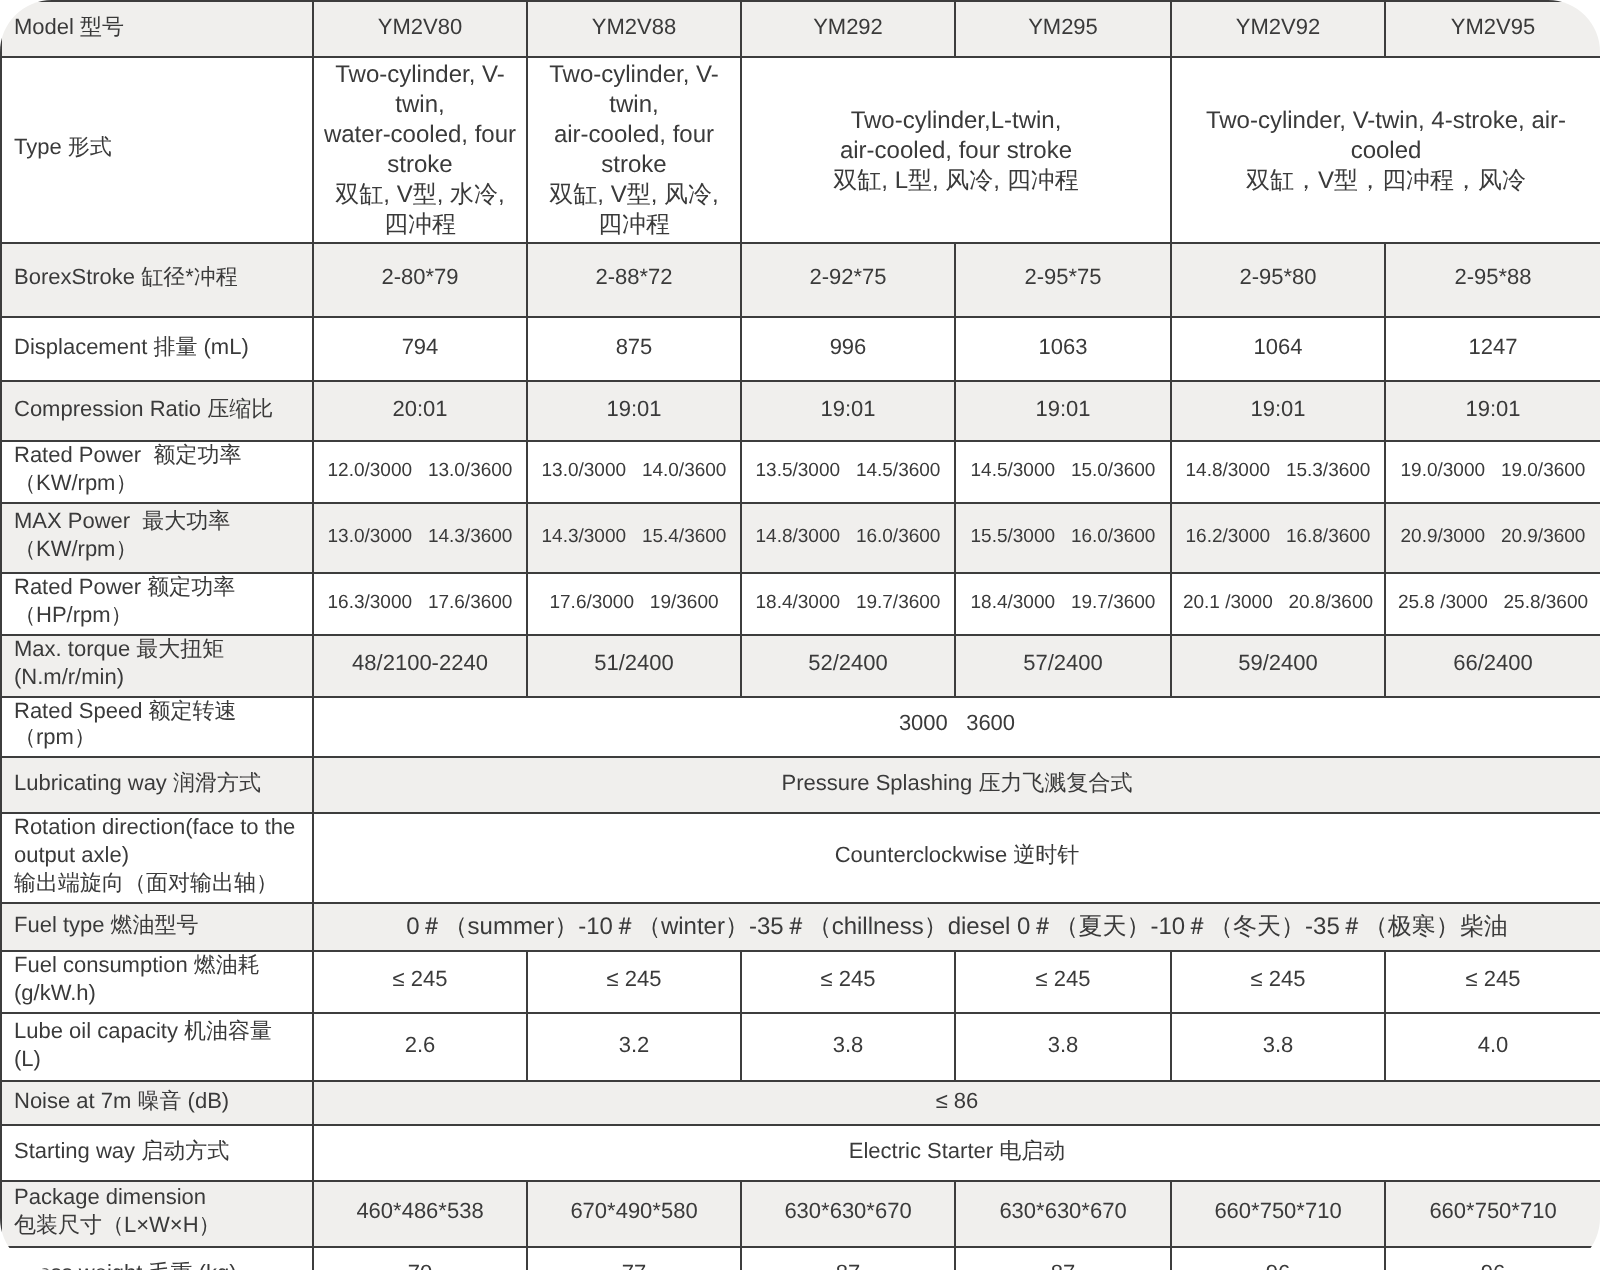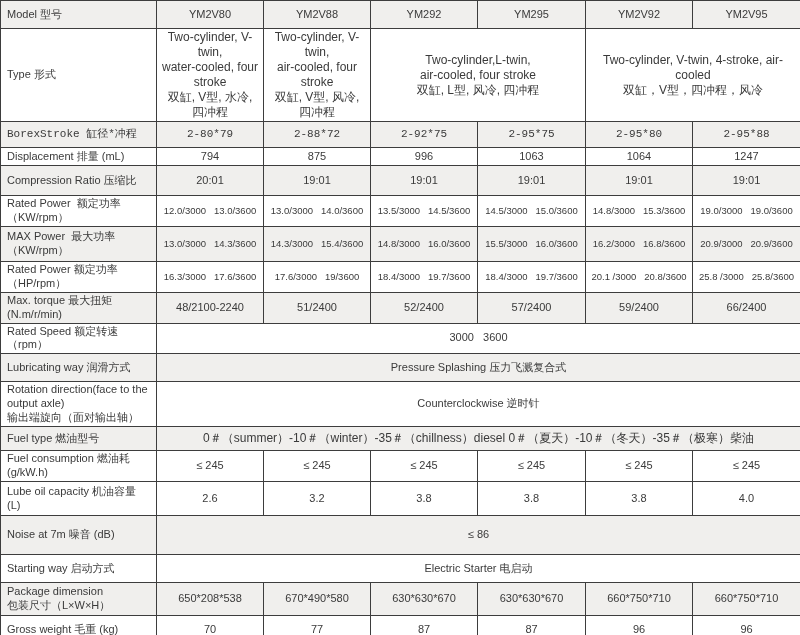--- a/index.html
+++ b/index.html
@@ -7,20 +7,21 @@
     padding: 0;
     background: #ffffff;
     font-family: "Liberation Sans", "DejaVu Sans", sans-serif;
     color: #3a3a3a;
   }
   .page {
     width: 800px;
     height: 635px;
     overflow: hidden;
     background: #fff;
+    border-radius: 26px;
   }
   table.spec-table {
     border-collapse: collapse;
     table-layout: fixed;
     width: 800px;
   }
   .spec-table th, .spec-table td {
     border: 1.5px solid #3d3d3d;
     padding: 1px 6px;
     font-size: 11px;
@@ -77,30 +78,30 @@
 air-cooled, four
 stroke
 双缸, V型, 风冷,
 四冲程</td>
           <td class="value-cell small" colspan="2">Two-cylinder,L-twin,
 air-cooled, four stroke
 双缸, L型, 风冷, 四冲程</td>
           <td class="value-cell small" colspan="2">Two-cylinder, V-twin, 4-stroke, air-cooled
 双缸，V型，四冲程，风冷</td>
         </tr>
-        <tr class="stripe-gray" style="height: 26px; font-family: Liberation Mono, monospace;">
+        <tr class="stripe-gray" style="height: 37px;">
           <td class="label-cell">BorexStroke 缸径*冲程</td>
           <td class="value-cell">2-80*79</td>
           <td class="value-cell">2-88*72</td>
           <td class="value-cell">2-92*75</td>
           <td class="value-cell">2-95*75</td>
           <td class="value-cell">2-95*80</td>
           <td class="value-cell">2-95*88</td>
         </tr>
-        <tr class="stripe-white" style="height: 18px; margin-top: 23px;">
+        <tr class="stripe-white" style="height: 32px; margin-top: 23px;">
           <td class="label-cell">Displacement 排量 (mL)</td>
           <td class="value-cell">794</td>
           <td class="value-cell">875</td>
           <td class="value-cell">996</td>
           <td class="value-cell">1063</td>
           <td class="value-cell">1064</td>
           <td class="value-cell">1247</td>
         </tr>
         <tr class="stripe-gray" style="height: 30px;">
           <td class="label-cell">Compression Ratio 压缩比</td>
@@ -176,32 +177,32 @@
         </tr>
         <tr class="stripe-white" style="height: 34px; margin-left: 41px;">
           <td class="label-cell">Lube oil capacity 机油容量 (L)</td>
           <td class="value-cell">2.6</td>
           <td class="value-cell">3.2</td>
           <td class="value-cell">3.8</td>
           <td class="value-cell">3.8</td>
           <td class="value-cell">3.8</td>
           <td class="value-cell">4.0</td>
         </tr>
-        <tr class="stripe-gray" style="height: 39px;">
+        <tr class="stripe-gray" style="height: 22px;">
           <td class="label-cell">Noise at 7m 噪音 (dB)</td>
           <td class="value-cell" colspan="6">≤ 86</td>
         </tr>
         <tr class="stripe-white" style="height: 28px;">
           <td class="label-cell">Starting way 启动方式</td>
           <td class="value-cell" colspan="6">Electric Starter 电启动</td>
         </tr>
         <tr class="stripe-gray" style="height: 33px;">
           <td class="label-cell">Package dimension
 包装尺寸（L×W×H）</td>
-          <td class="value-cell">650*208*538</td>
+          <td class="value-cell">460*486*538</td>
           <td class="value-cell">670*490*580</td>
           <td class="value-cell">630*630*670</td>
           <td class="value-cell">630*630*670</td>
           <td class="value-cell">660*750*710</td>
           <td class="value-cell">660*750*710</td>
         </tr>
         <tr class="stripe-white" style="height: 28px;">
           <td class="label-cell">Gross weight 毛重 (kg)</td>
           <td class="value-cell">70</td>
           <td class="value-cell">77</td>

